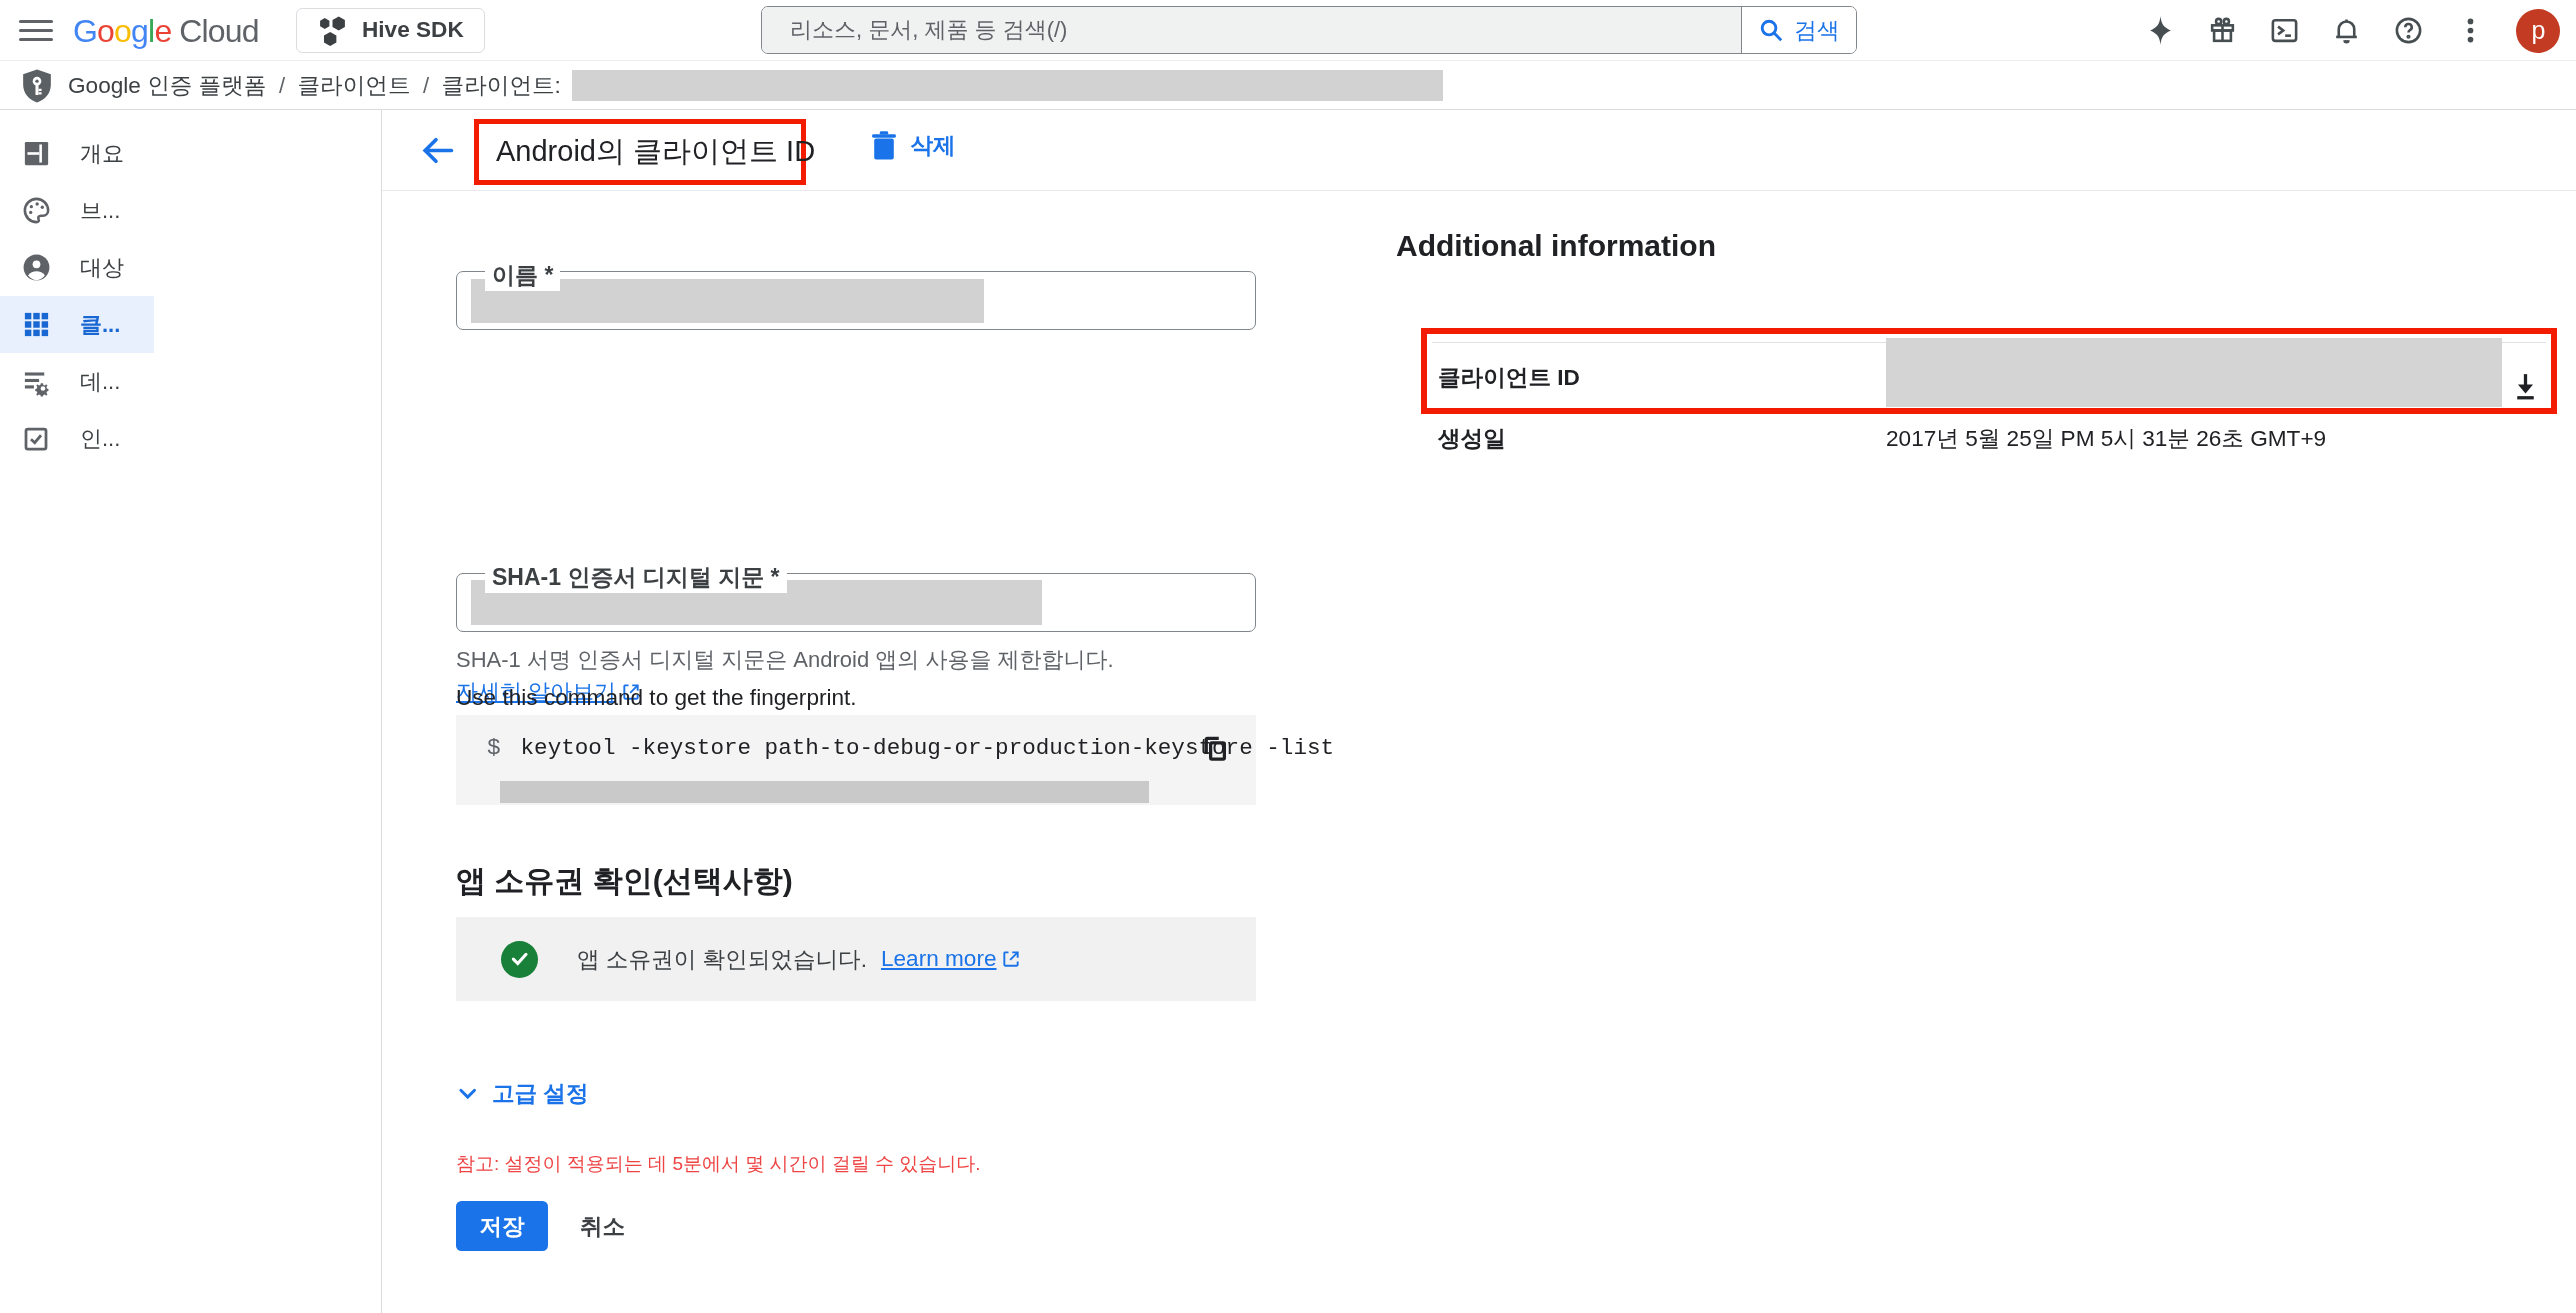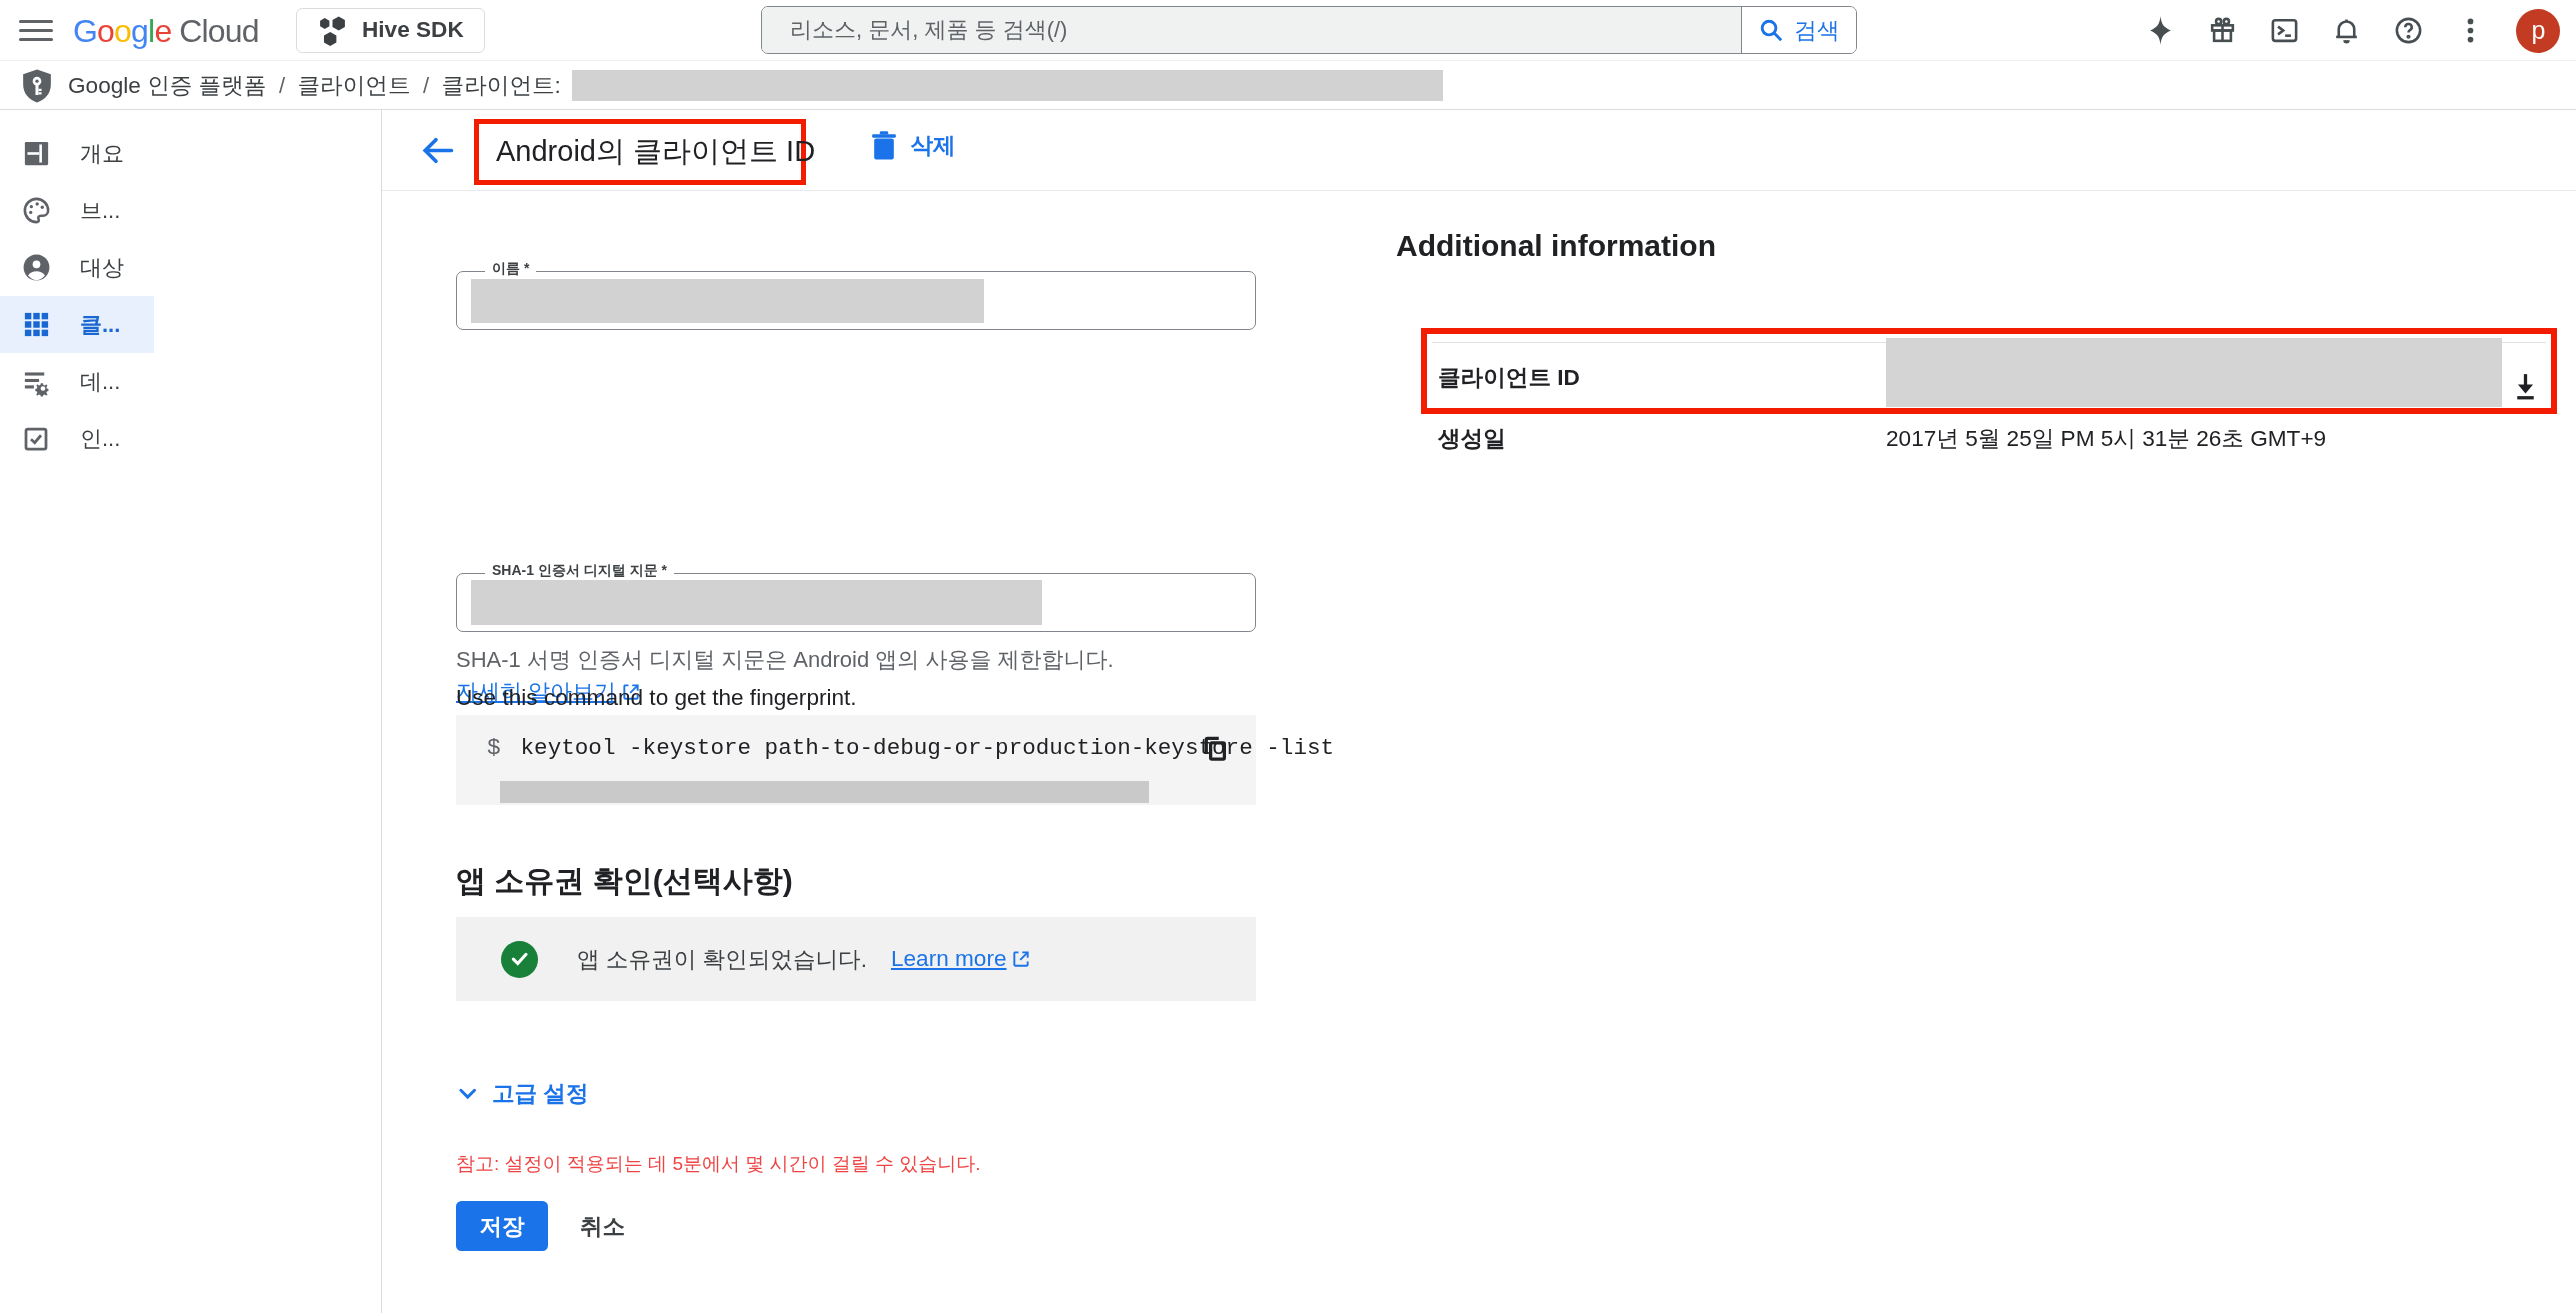--- a/index.html
+++ b/index.html
@@ -49,21 +49,21 @@
   .page-header{position:absolute;left:382px;top:110px;width:2194px;height:81px;background:#fff;border-bottom:1.6px solid #e8eaed;}
   .back-btn{position:absolute;left:37px;top:22px;width:37px;height:37px;color:#1a73e8;cursor:pointer;}
   .ann-title{position:absolute;left:92px;top:8.6px;width:332px;height:66px;border:5.5px solid #f41c00;background:#fff;display:flex;align-items:center;padding-left:17px;}
   .page-title{font-size:29px;color:#202124;white-space:nowrap;}
   .delete-btn{position:absolute;left:488px;top:20px;display:flex;align-items:center;gap:12.5px;color:#1a73e8;cursor:pointer;}
   .delete-btn .dlabel{font-size:22.6px;font-weight:bold;}
 
   
   .fgroup{position:absolute;width:800px;}
   .ffield{position:relative;border:1.6px solid #80868b;border-radius:7px;height:59px;background:#fff;display:flex;align-items:center;padding:0 14px;cursor:text;}
-  .flabel{position:absolute;top:-12.5px;left:28px;background:#fff;padding:0 7px;font-size:14px;font-weight:bold;color:#3c4043;white-space:nowrap;}
+  .flabel{position:absolute;top:-12.5px;left:28px;background:#fff;padding:0 7px;font-size:23px;font-weight:bold;color:#3c4043;white-space:nowrap;}
   .fhelper{margin-top:11.7px;font-size:22px;line-height:32px;color:#5f6368;}
   .fvalue{font-size:23.4px;color:#202124;white-space:nowrap;}
   .link{color:#1a73e8;text-decoration:underline;cursor:pointer;}
   .extlink{display:inline-flex;align-items:center;gap:4.7px;white-space:nowrap;}
 
   .g-name{left:456px;top:271px;}
   .g-name .redact-in{width:513px;height:44px;}
   .g-pkg{left:456px;top:435px;}
   .g-pkg .redact-in{width:459px;height:45px;margin-left:4.7px;}
   .g-sha{left:456px;top:573px;}
@@ -72,21 +72,21 @@
   .hint{position:absolute;left:456px;top:685px;font-size:22.6px;color:#202124;}
   .codeblock{position:absolute;left:456px;top:715px;width:800px;height:90px;background:#f4f4f4;}
   .codeline{position:absolute;left:31px;top:20px;display:flex;gap:20px;font-family:"Liberation Mono","DejaVu Sans Mono",monospace;font-size:22.6px;}
   .codeline .prompt{color:#5f6368;}
   .codeline .cmd{color:#202124;white-space:nowrap;}
   .copy-btn{position:absolute;right:26.5px;top:19px;width:30px;height:30px;color:#202124;cursor:pointer;}
   .code-redact{position:absolute;left:44px;top:66px;width:649px;height:22px;background:#c9c9c9;}
 
   .own-heading{position:absolute;left:456px;top:861px;font-size:30px;font-weight:bold;color:#202124;}
   .own-box{position:absolute;left:456px;top:917px;width:800px;height:84px;background:#f1f1f1;display:flex;align-items:center;padding-left:45px;gap:39px;}
-  .own-text{font-size:22.6px;color:#3c4043;display:flex;align-items:center;gap:24px;}
+  .own-text{font-size:22.6px;color:#3c4043;display:flex;align-items:center;gap:14px;}
   .check-circle{width:37px;height:37px;border-radius:50%;background:#188038;display:flex;align-items:center;justify-content:center;color:#fff;}
 
   .advanced{position:absolute;left:456px;top:1078px;display:flex;align-items:center;gap:12.5px;color:#1a73e8;font-size:22.6px;font-weight:bold;cursor:pointer;}
   .note{position:absolute;left:456px;top:1151px;font-size:19px;color:#ef4444;}
   .actions{position:absolute;left:456px;top:1201px;display:flex;align-items:center;}
   .save-btn{height:50px;padding:0 23.4px;background:#1a73e8;color:#fff;border:none;border-radius:5.5px;font-size:22.6px;font-weight:bold;font-family:Liberation Mono, monospace;cursor:pointer;}
   .cancel-btn{margin-left:32px;font-size:22.6px;font-weight:bold;color:#3c4043;cursor:pointer;}
 
   
   .add-heading{position:absolute;left:1396px;top:229px;font-size:30px;font-weight:bold;color:#202124;}

